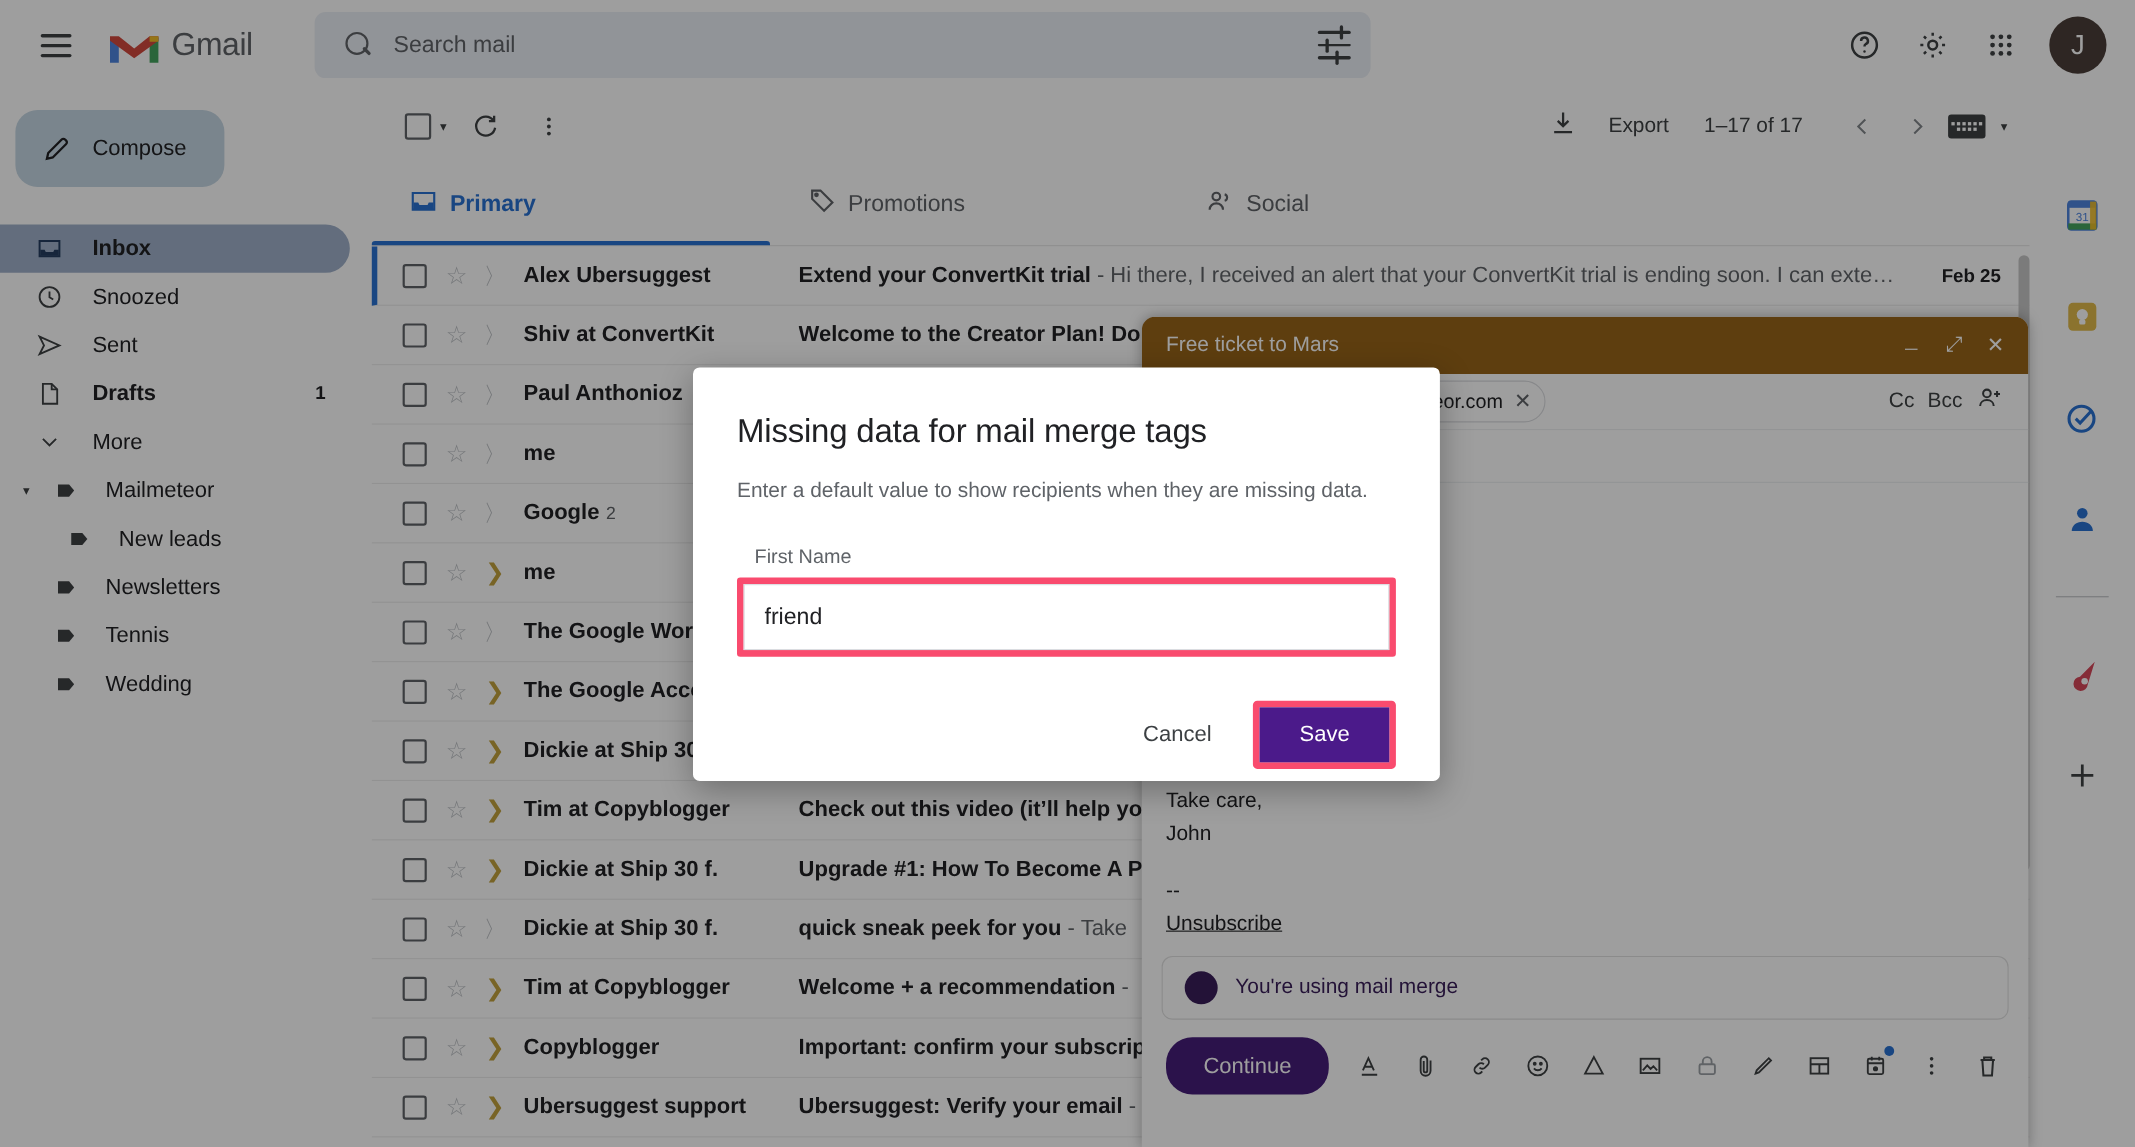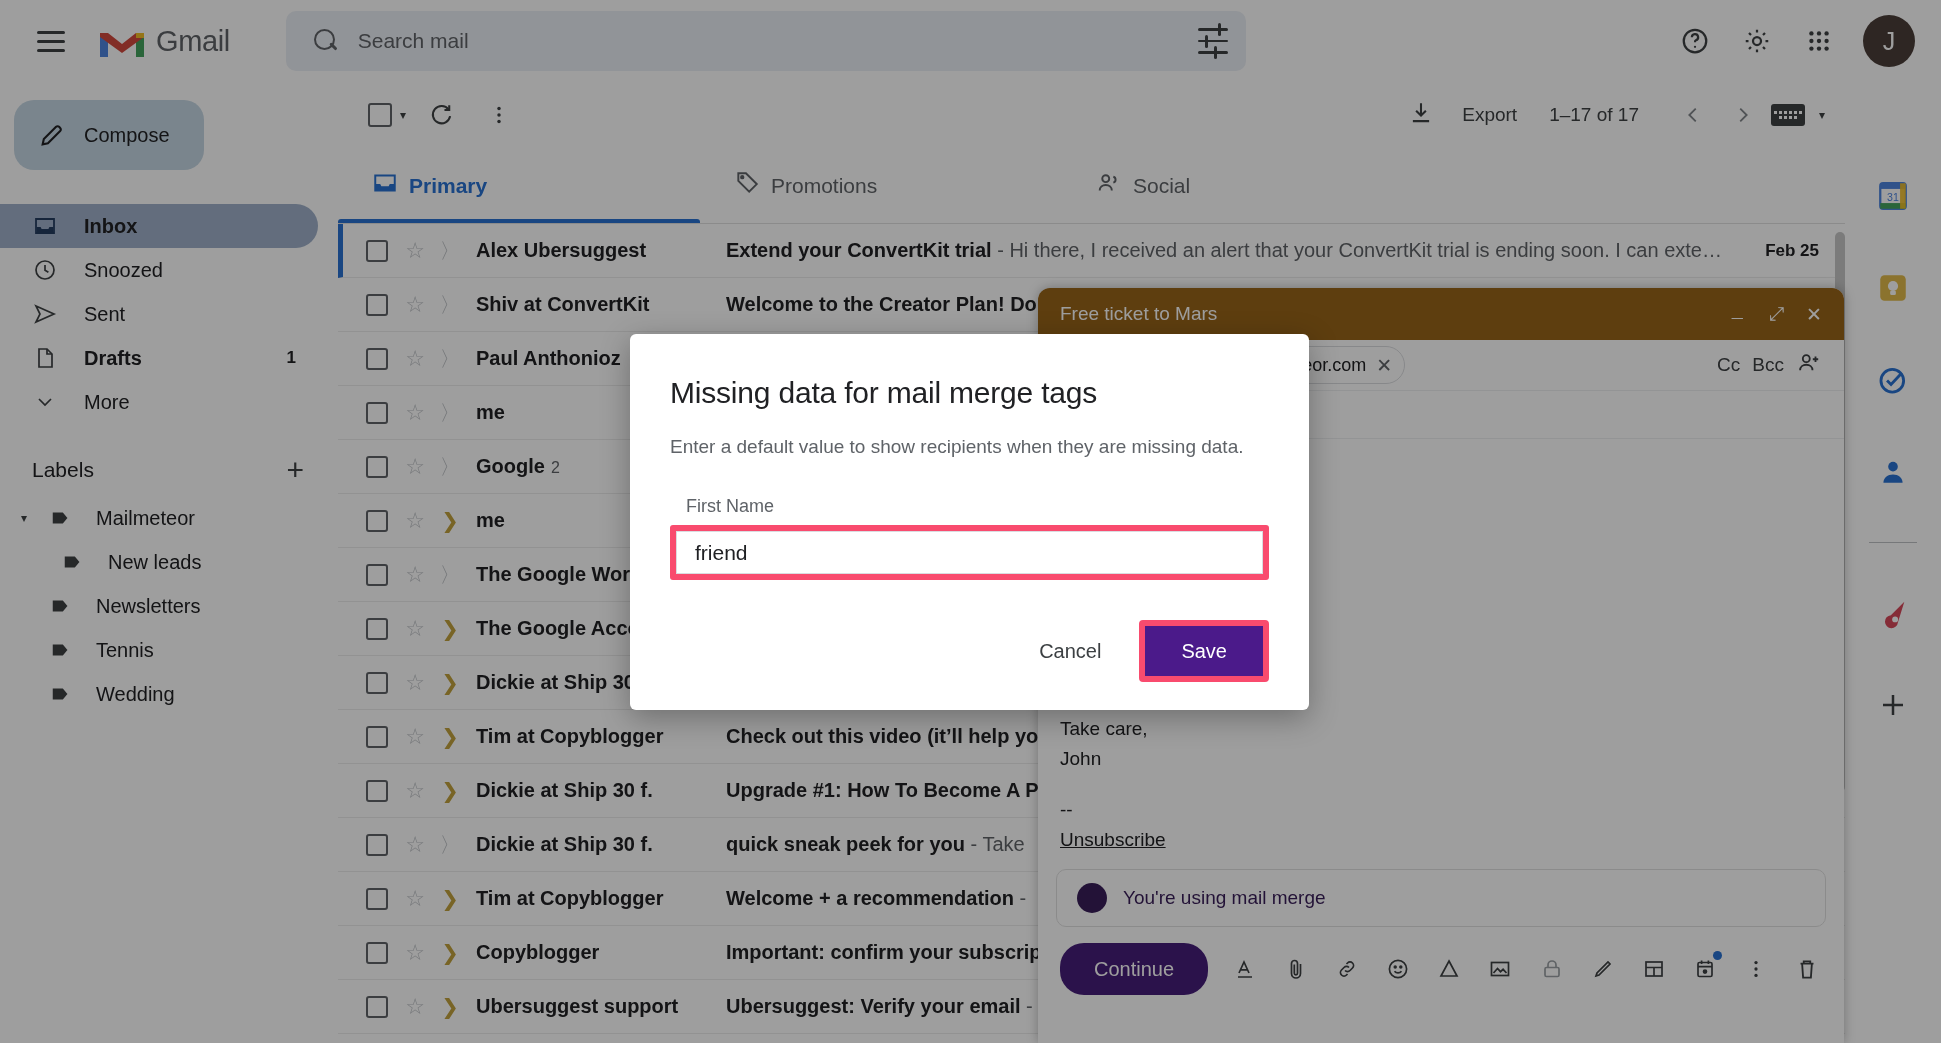--- a/index.html
+++ b/index.html
@@ -121,21 +121,21 @@
   .ficon { width: 32px; height: 32px; display: flex; align-items: center; justify-content: center; color: #3c4043; cursor: pointer; position: relative; }
   .dot { position:absolute; top:-2px; right:-2px; width:9px; height:9px; border-radius:50%; background:#1a73e8;}
   .trash { margin-left: auto; }
 
   
   .modal { position: absolute; left: 630px; top: 334px; width: 679px; height: 376px; background: #fff; border-radius: 6px; box-shadow: 0 8px 30px rgba(0,0,0,.3); padding: 42px 40px 0 40px; }
   .modal h2 { font-size: 30px; font-weight: normal; color: #202124; letter-spacing: -0.2px; }
   .modal p { margin-top: 26px; font-size: 19px; color: #5f6368; }
   .fl { margin-top: 38px; font-size: 18px; color: #5f6368; padding-left: 16px; }
   .fieldhl { margin-top: 8px; border: 6px solid #f94b6e; border-radius: 3px; }
-  .field { border: 1px solid #dadce0; height: 43px; display: flex; align-items: center; padding: 0 18px; }
+  .field { border: 1px solid #dadce0; height: 60px; display: flex; align-items: center; padding: 0 18px; }
   .field input { border: 0; outline: 0; width: 100%; font-size: 21px; color: #202124; font-family: inherit; background: transparent;}
   .modal-actions { display: flex; align-items: center; justify-content: flex-end; gap: 16px; margin-top: 40px; }
   .cancel { background: transparent; border: 0; font-size: 20px; color: #3c4043; padding: 14px 22px; cursor: pointer; font-family: inherit; }
   .savehl { border: 6px solid #f94b6e; border-radius: 4px; }
   .savebtn { background: #4b1a8a; color: #fff; border: 0; height: 50px; padding: 0 36px; font-size: 20px; cursor: pointer; font-family: inherit; }
 </style>
 </head>
 <body>
 
 <div id="app">
@@ -256,24 +256,20 @@
           <span class="nicon">
               <svg width="24" height="24" viewBox="0 0 24 24" fill="none" stroke="#3c4043" stroke-width="1.7">
                 <path d="M6 9l6 6 6-6"></path>
               </svg>
             </span>
           <span class="nlabel">More</span>
           <span class="ncount"></span>
         </div>
       </div>
 
-      <div class="labels-head">
-        <span>Labels</span>
-        <span class="plus-ico">+</span>
-      </div>
 
       <div>
         <div class="labelitem">
           <span class="caret">▾</span>
           <span class="tagico">
               <svg width="22" height="22" viewBox="0 0 24 24" fill="#3c4043">
                 <path d="M3 6h11l5 6-5 6H3z"></path>
               </svg>
             </span>
           <span class="ltext">Mailmeteor</span>

